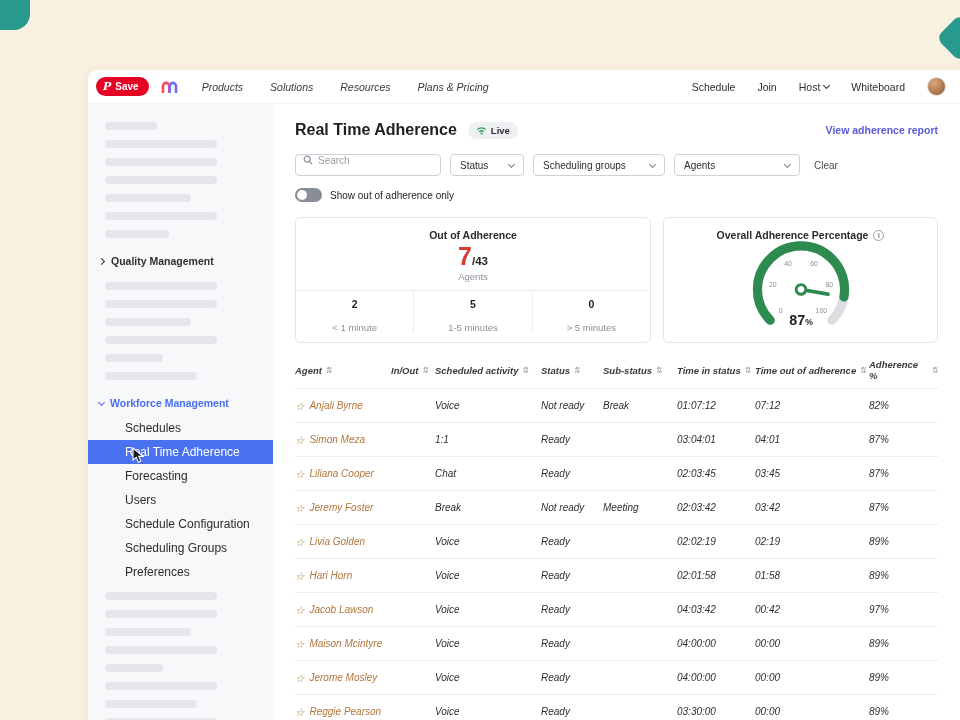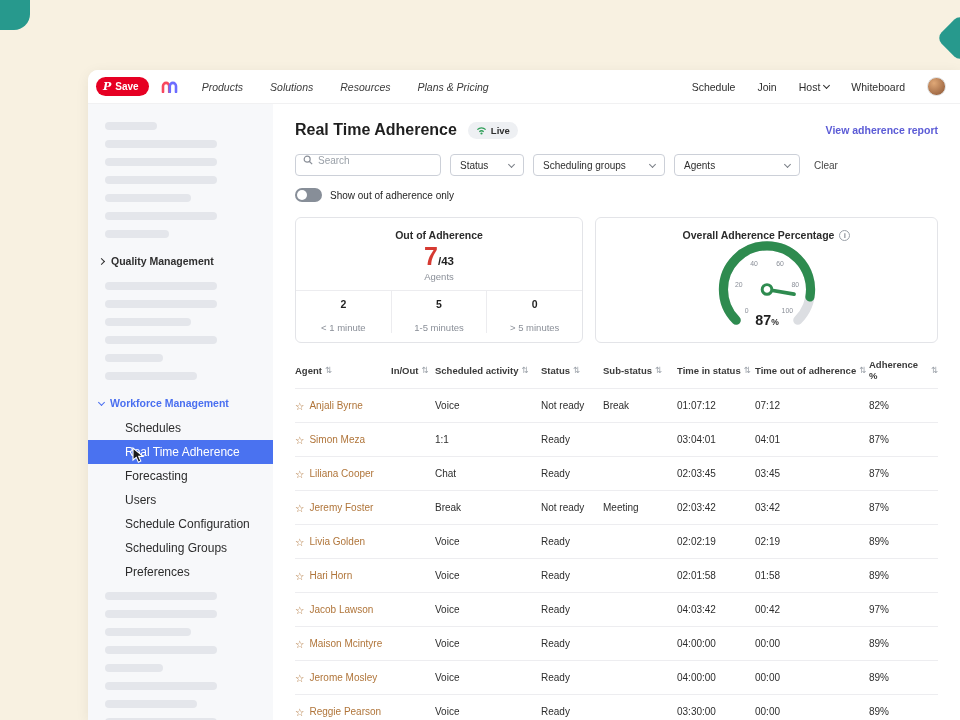--- a/index.html
+++ b/index.html
@@ -65,39 +65,39 @@
   .dd-agents { width:126px; }
   .clear-link { font-size:10px; color:#474747; margin-left:5px; cursor:pointer; }
 
   .toggle-row { display:flex; align-items:center; gap:8px; margin-top:12px; }
   .toggle { width:27px; height:14px; border-radius:8px; background:#878e98; position:relative; cursor:pointer; }
   .toggle .knob { position:absolute; left:2px; top:2px; width:10px; height:10px; border-radius:50%; background:#fff; }
   .toggle-label { font-size:10px; color:#1f1f1f; font-weight:500; }
 
   .cards { display:flex; gap:12px; margin-top:15px; }
   .card { border:1px solid #e3e4e8; border-radius:6px; background:#fff; }
-  .card-ooa { width:288px; height:126px; }
+  .card-ooa { width:356px; height:126px; }
   .card-gauge { flex:1; height:126px; position:relative; }
   .card-title { text-align:center; font-size:10.5px; font-weight:bold; color:#2b2b2b; margin-top:11px; }
   .big-row { text-align:center; margin-top:1px; }
   .big-number { font-size:25px; font-weight:bold; color:#d63a32; }
   .big-total { font-size:11.5px; font-weight:bold; color:#1f1f1f; }
   .agents-label { text-align:center; font-size:9.5px; color:#8a8f98; }
   .breakdown { display:flex; border-top:1px solid #ececef; margin-top:8px; }
   .break-col { flex:1; text-align:center; padding-top:7px; }
   .break-col + .break-col { border-left:1px solid #ececef; }
   .break-value { font-size:10.5px; font-weight:bold; color:#1f1f1f; }
   .break-label { font-size:9.5px; color:#8a8f98; margin-top:12px; }
   .gauge-title-row { display:flex; justify-content:center; align-items:center; gap:5px; margin-top:11px; }
   .info-icon { width:11px; height:11px; border:1px solid #9aa0a8; border-radius:50%; font-size:8px; color:#8a8f98; line-height:10px; text-align:center; font-weight:bold; cursor:pointer; }
   .gauge-wrap { display:flex; justify-content:center; margin-top:-2px; }
 
   
   .table { margin-top:16px; }
-  .gridrow { display:grid; grid-template-columns:96px 44px 106px 62px 74px 78px 114px 1fr; align-items:center; }
+  .gridrow { display:grid; grid-template-columns:96px 44px 106px 62px 74px 78px 114px 1fr; align-items:center;font-style:italic; }
   .thead { font-size:9.5px; color:#3a3a3a; font-weight:bold; padding-bottom:7px; }
   .th { display:flex; align-items:center; gap:3px; cursor:pointer; }
   .sort { color:#9aa0a8; font-size:8.5px; font-weight:normal; }
   .trow { border-top:1px solid #ededf0; height:34px; font-size:10px; color:#2e2e2e; }
   .agent-cell { display:flex; align-items:center; gap:5px; color:#b0753a; cursor:pointer; }
   .star { font-size:10.5px; color:#b0753a; }
   .dot { width:7px; height:7px; border-radius:50%; margin-left:8px; }
   .dot.red { background:#d3392f; }
   .dot.green { background:#2f9e58; }
 </style>

